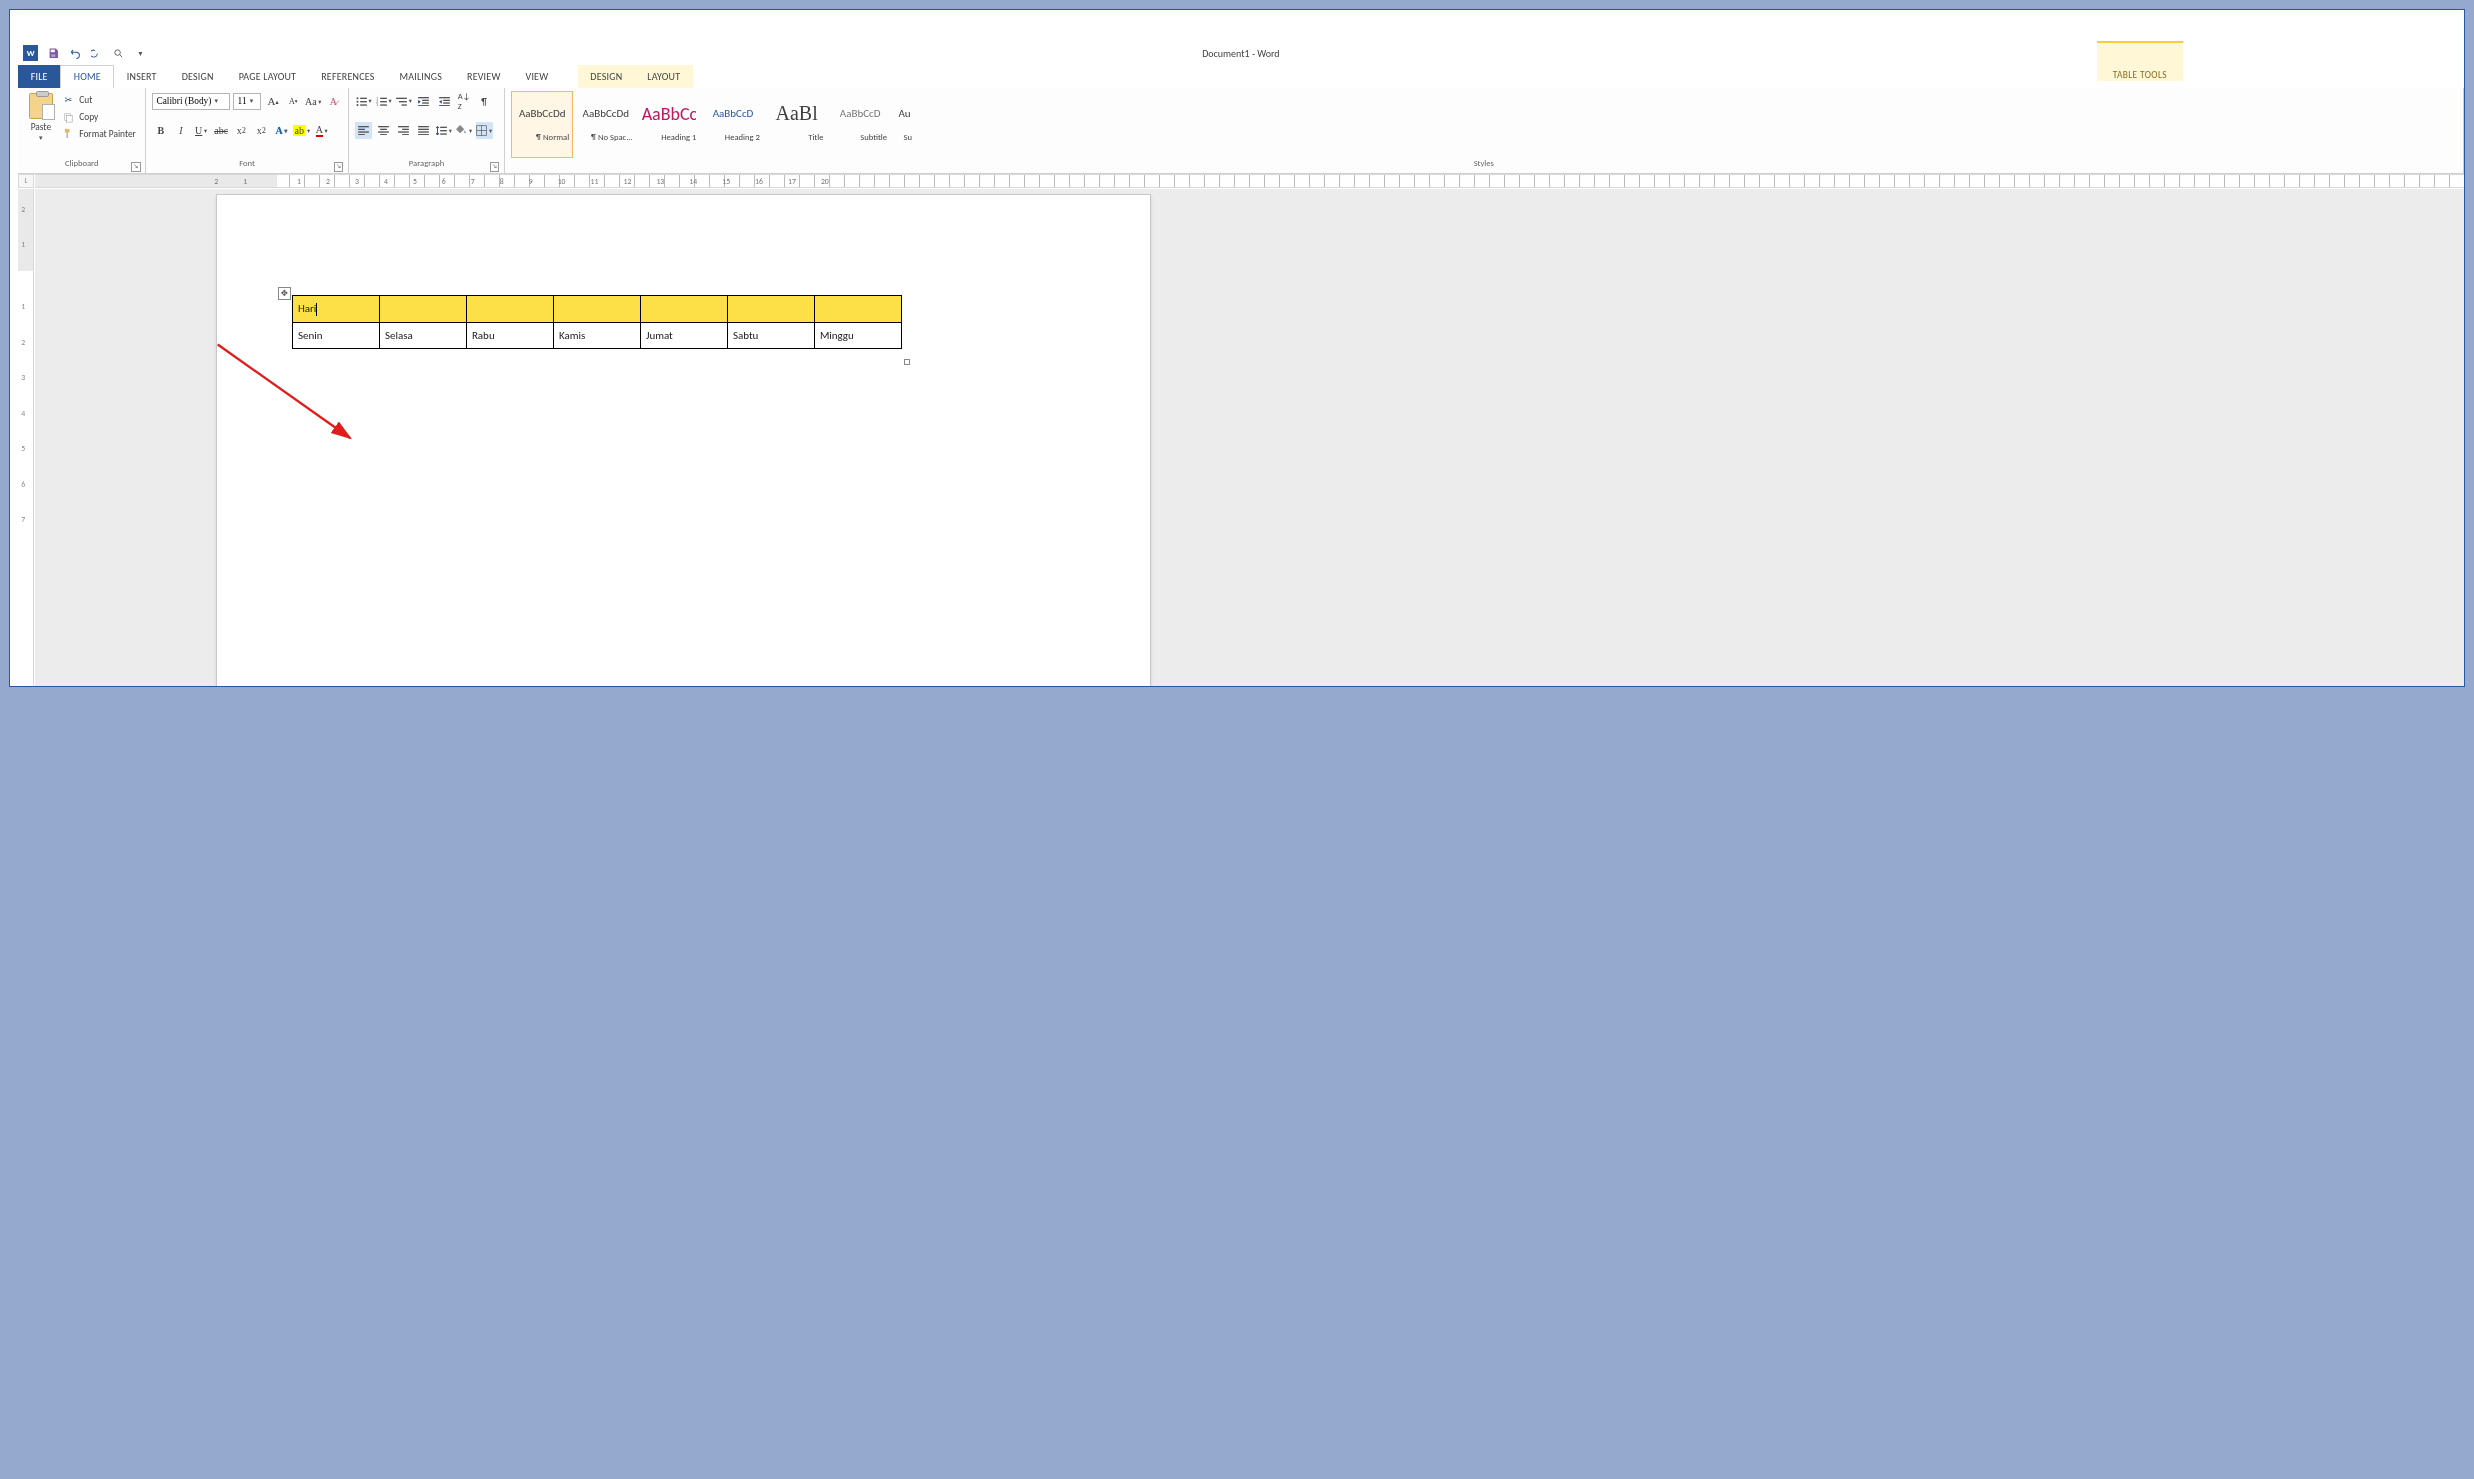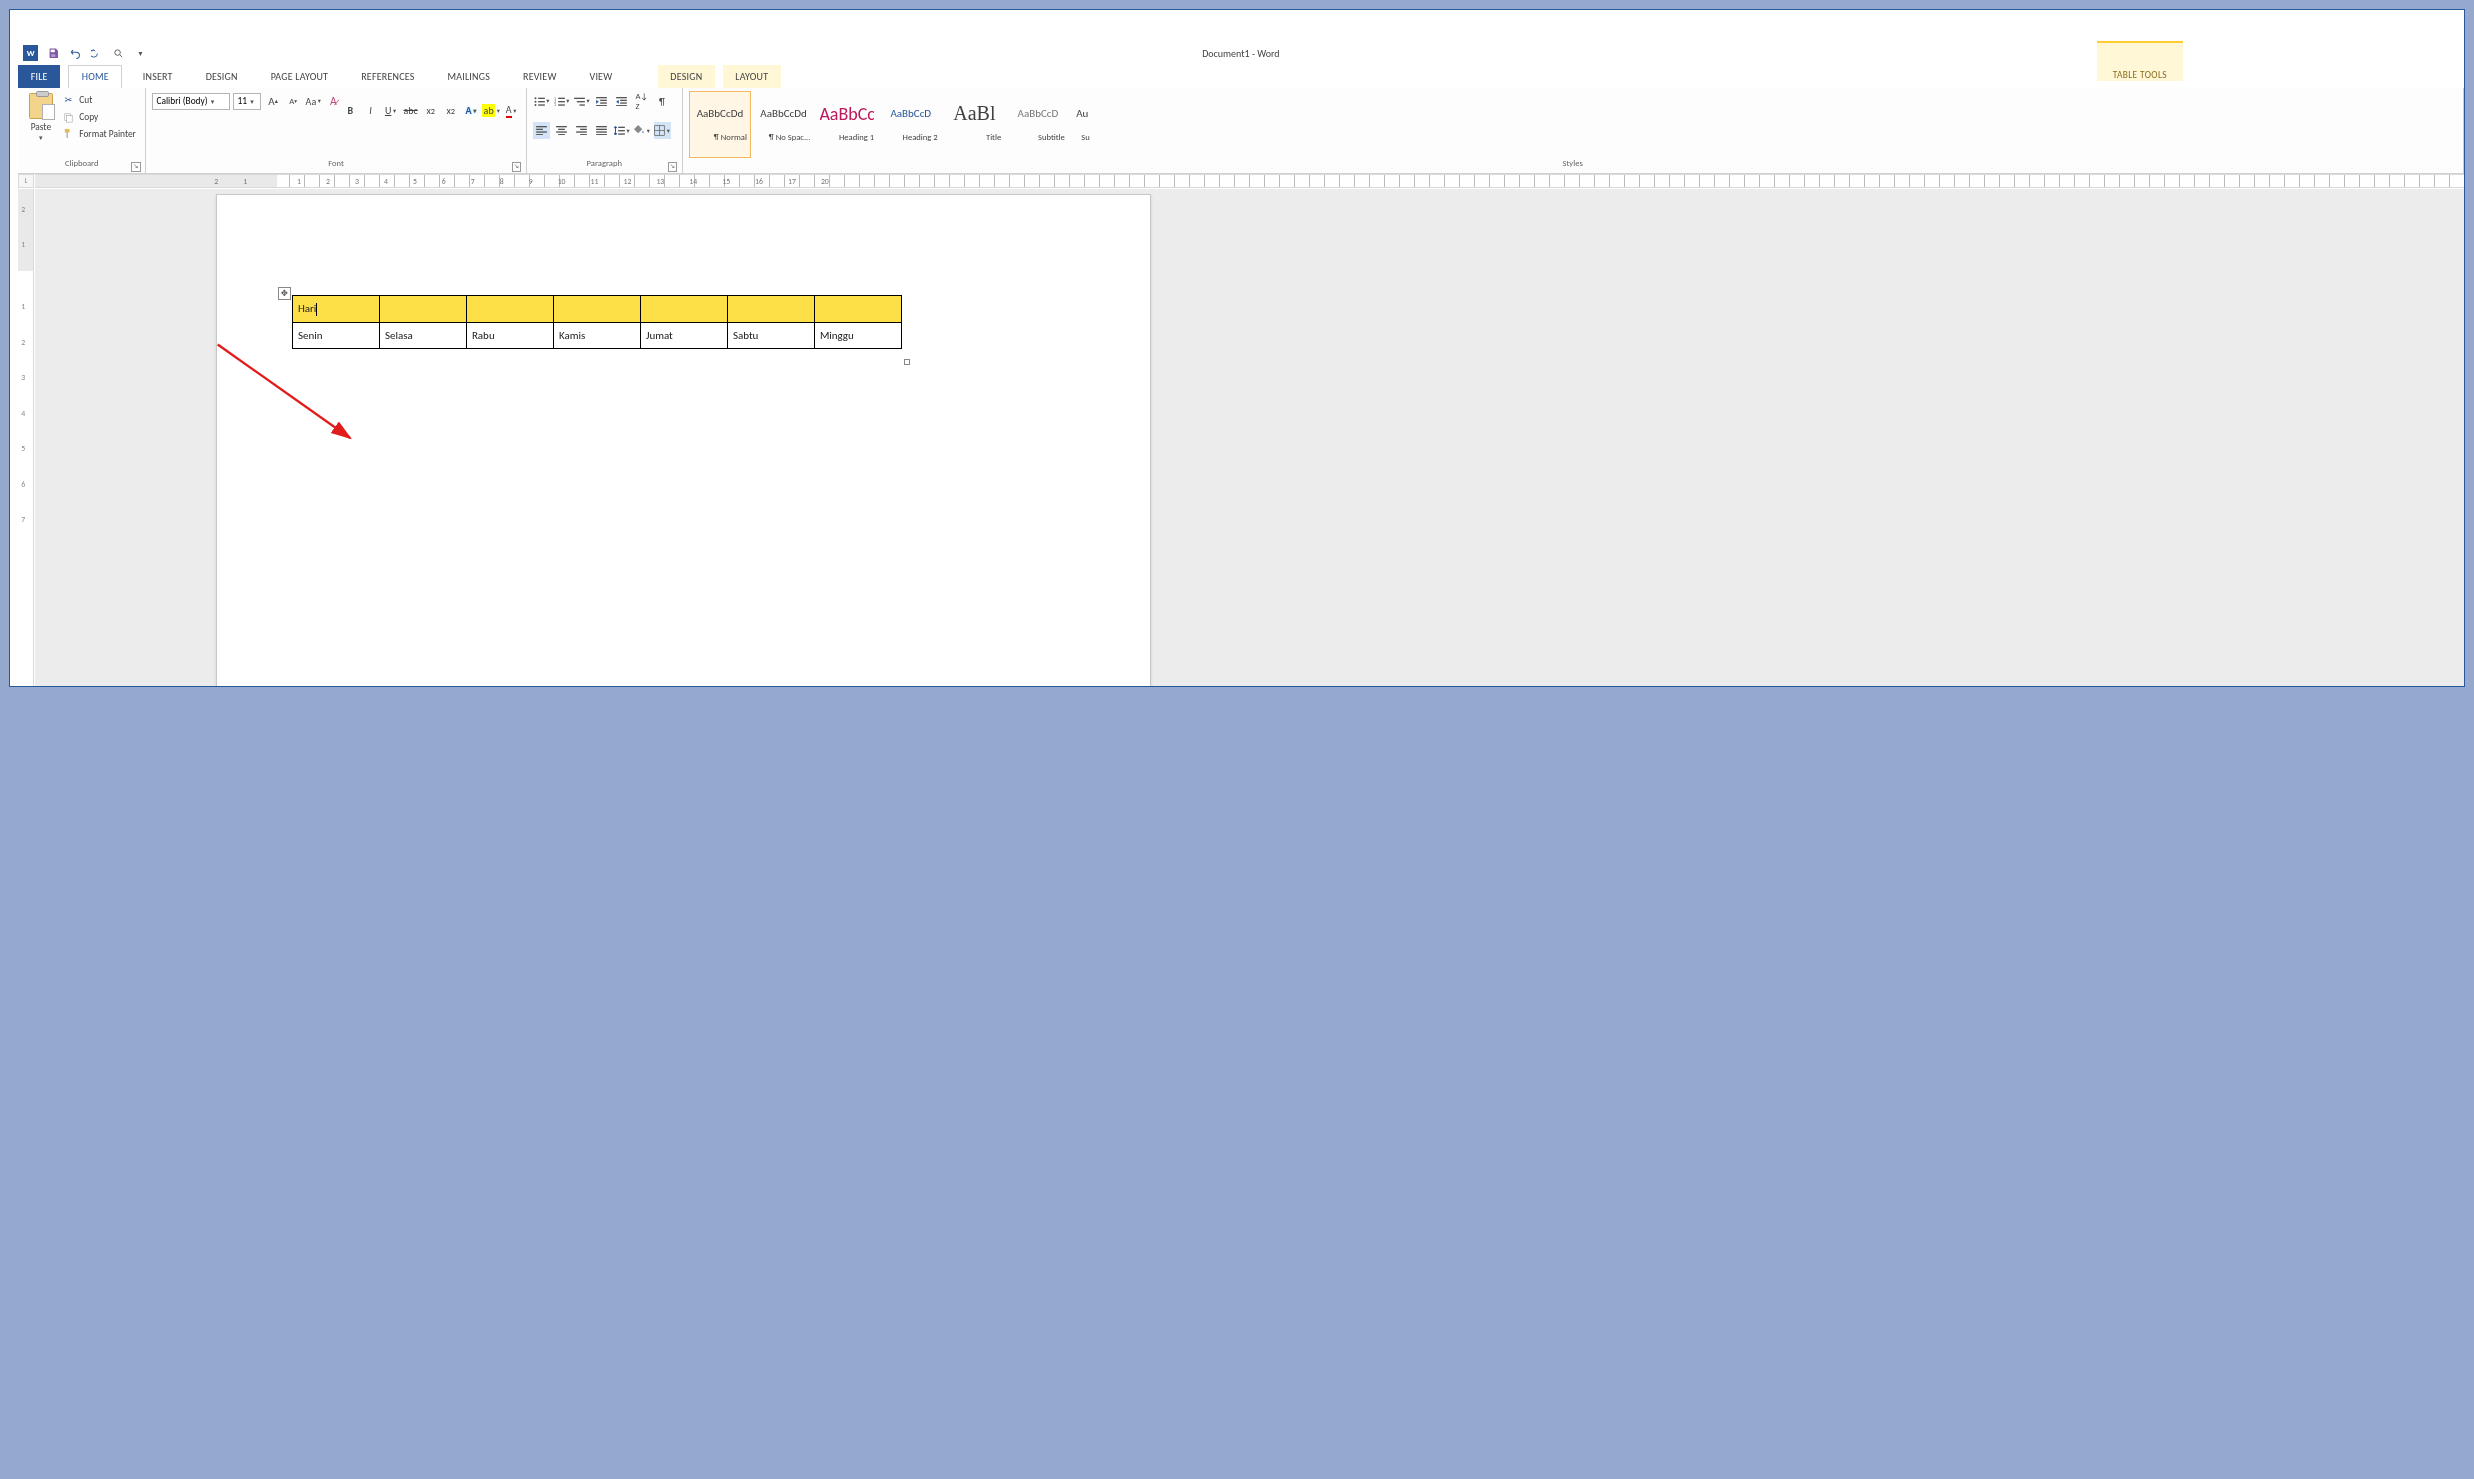--- a/index.html
+++ b/index.html
@@ -86,21 +86,20 @@
   position: absolute;
   top: 0; left: 0;
 }
 
 
 .tabs {
   height: 23.4px;
   display: flex;
   align-items: stretch;
   font-size: 10px;
-  gap: 8px;
 }
 .tab {
   padding: 0 12.5px;
   display: flex;
   align-items: center;
   color: #444;
   letter-spacing: 0.2px;
 }
 .tab.file {
   background: #2a579a;
@@ -483,21 +482,21 @@
             </div>
           </div>
         </div>
         <div class="group-label">
           <span>Clipboard</span>
           <span class="launcher">↘</span>
         </div>
       </div>
 
       <div class="group font-group">
-        <div class="group-body" style="flex-direction:row;">
+        <div class="group-body" style="flex-direction:column;font-family:Liberation Serif, serif;">
           <div class="font-row">
             <div class="combo font-name">
               <span>Calibri (Body)</span>
               <span class="caret">▾</span>
             </div>
             <div class="combo font-size">
               <span>11</span>
               <span class="caret">▾</span>
             </div>
             <div class="tb-btn" style="font-size:11px;">A<sup style="font-size:6.2px;">▴</sup></div>

